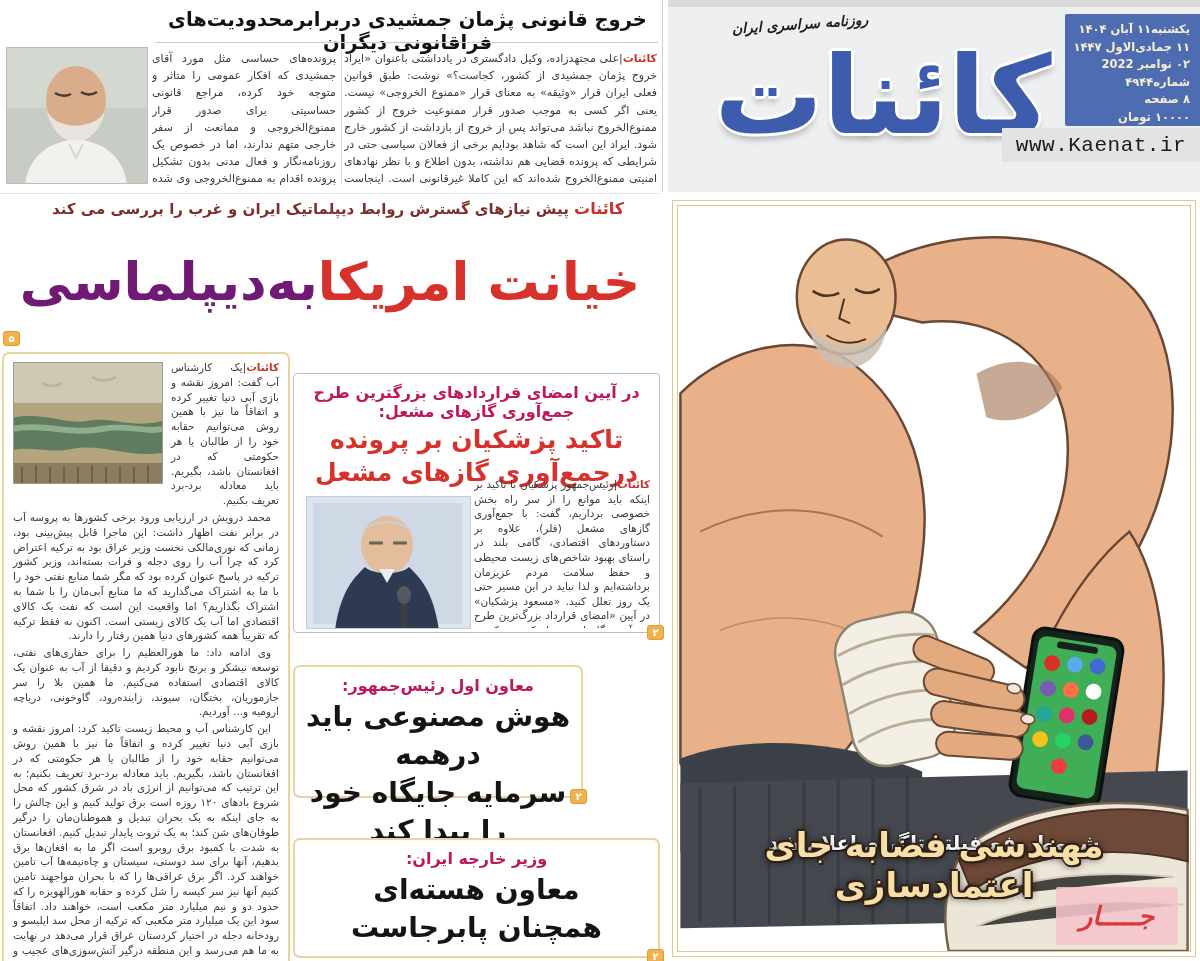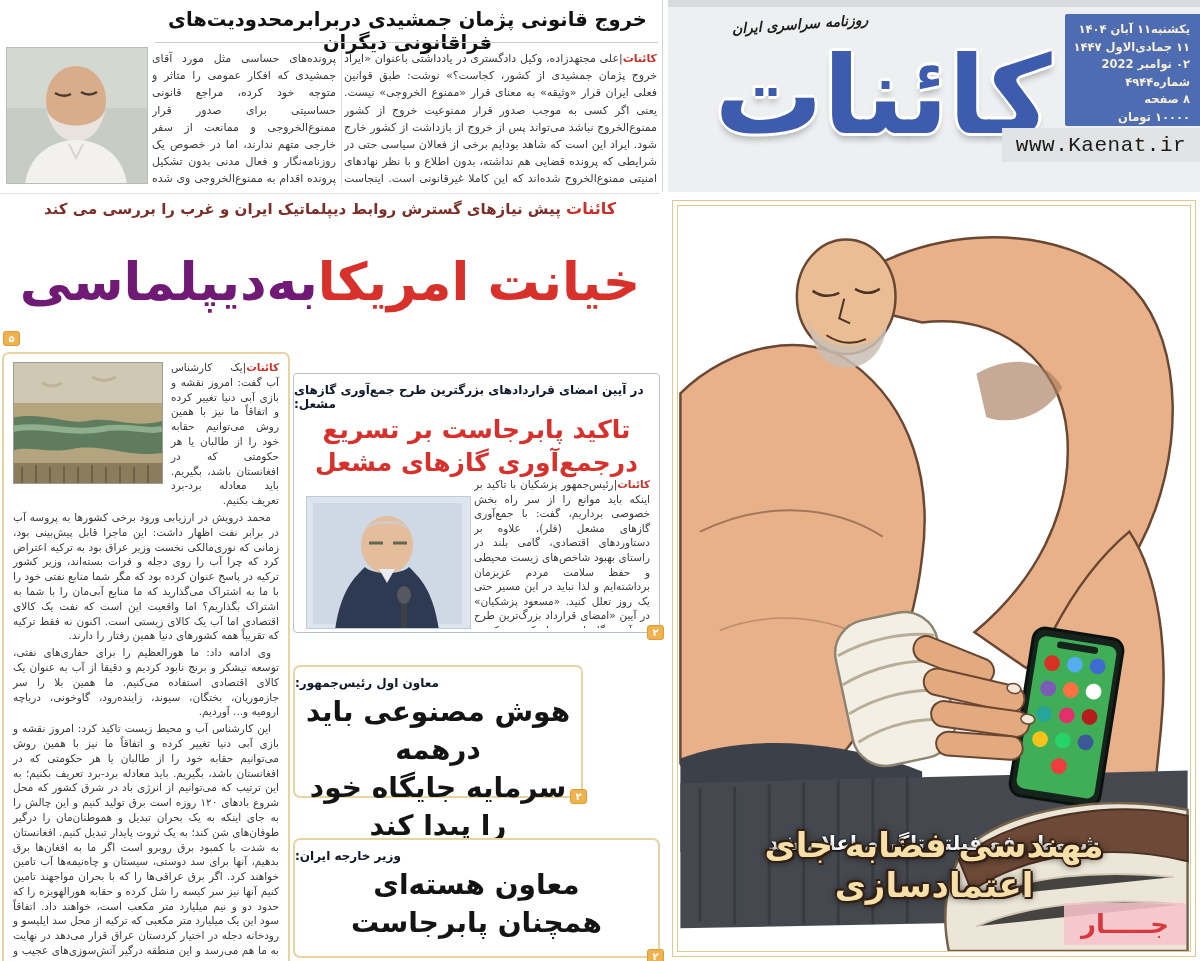--- a/index.html
+++ b/index.html
@@ -24,21 +24,21 @@
   .top-story .hl-rule { position:absolute; right:2px; top:42px; width:503px; height:1px; background:#c9ccd0; }
   .ts-photo { position:absolute; left:6px; top:47px; width:142px; height:137px; border:1px solid #b9bcb8; overflow:hidden; }
   .ts-colR { position:absolute; right:3px; top:50px; width:313px; height:137px; overflow:hidden; font-size:11px; line-height:17.2px; text-align:justify; color:#3b3b3b; }
   .ts-colL { position:absolute; left:152px; top:50px; width:184px; height:137px; overflow:hidden; font-size:11px; line-height:17.2px; text-align:justify; color:#3b3b3b; }
   .col-sep { position:absolute; left:341px; top:50px; width:1px; height:135px; background:#dcdee0; }
   .v-sep { position:absolute; left:662px; top:0; width:1px; height:192px; background:#cfd2d4; }
   .h-sep { position:absolute; left:0; top:193px; width:660px; height:1px; background:#e2e4e6; }
   .lead-tag { color:#c9302a; font-weight:bold; }
 
   
-  .kicker-line { position:absolute; left:0; top:199px; width:660px; text-align:center; font-size:15px; font-weight:bold; color:#7d2e28; }
+  .kicker-line { position:absolute; left:8px; top:199px; width:660px; text-align:center; font-size:15px; font-weight:bold; color:#7d2e28; }
   .kicker-line .lead-tag { font-size:16px; }
   .main-headline { position:absolute; left:0; top:226px; width:660px; height:112px; display:flex; align-items:center; justify-content:center;
                    font-size:52px; font-weight:bold; letter-spacing:-1px; white-space:nowrap; }
   .main-headline .red { color:#d8312b; }
   .main-headline .black { color:#701a75; }
 
   .badge { position:absolute; width:17px; height:15px; background:#efb24f; border:1px solid #e09c2f; border-radius:3px;
            color:#fff; font-size:10px; font-weight:bold; display:flex; align-items:center; justify-content:center; z-index:5; }
 
   
@@ -47,39 +47,39 @@
   .grayb { border:1px solid #b8c0ca; border-radius:4px; }
 
   .water-box { left:2px; top:352px; width:288px; height:620px; padding:6px 9px; overflow:hidden; }
   .water-box .hl { text-align:center; font-size:17.5px; font-weight:bold; color:#101010; margin-bottom:6px; }
   .water-photo { float:left; width:150px; height:122px; margin:2px 8px 6px 0; border:1px solid #9aa08e; overflow:hidden; }
   .water-body { font-size:10.5px; line-height:14.8px; text-align:justify; color:#3a3a3a; }
   .water-body p { margin-bottom:2px; text-indent:8px; }
   .water-body p.first { text-indent:0; }
 
   .gas-box { left:293px; top:373px; width:367px; height:260px; }
-  .box-kicker { text-align:left; font-size:12px; color:#0f172a; font-weight:bold; padding-top:9px; }
+  .box-kicker { text-align:center; font-size:16px; color:#be185d; font-weight:bold; padding-top:9px; }
   .gas-hl { text-align:center; font-size:25px; line-height:33px; font-weight:bold; color:#d8312b; margin-top:2px; }
   .gas-photo { position:absolute; left:12px; top:122px; width:165px; height:133px; background:#dde3ec; border:1px solid #c2cbd9; overflow:hidden; }
   .gas-body { position:absolute; right:9px; top:103px; width:176px; height:151px; overflow:hidden; font-size:10.5px; line-height:14.6px; text-align:justify; color:#3a3a3a; }
 
   .ai-box { left:293px; top:665px; width:290px; height:133px; }
   .big-hl { text-align:center; font-size:28px; line-height:38px; font-weight:bold; color:#141414; margin-top:3px; }
 
   .nuke-box { left:293px; top:838px; width:367px; height:120px; }
 
   
   .cartoon-frame { position:absolute; left:672px; top:200px; width:524px; height:757px; border:1px solid #e2c88f; padding:4px; background:#fff; }
   .cartoon-inner { position:relative; width:100%; height:100%; border:1px solid #e2c88f; overflow:hidden; background:#fff; }
   .cap-small { position:absolute; left:0; bottom:96px; width:100%; text-align:center; font-size:20px; font-weight:bold; color:#fff;
                text-shadow:0 0 3px #000, 0 1px 2px #000; z-index:4; }
   .cap-big { position:absolute; left:0; bottom:46px; width:100%; text-align:center; font-size:34px; font-weight:bold; color:#f6dfa8; z-index:4;
              text-shadow:-2px 0 #33201280, 2px 0 #332012, 0 2px #332012, 0 -2px #332012, -2px -2px #332012, 2px 2px #332012, 0 0 8px #000; }
-  .watermark { position:absolute; right:4px; bottom:6px; width:122px; height:42px; background:rgba(246,196,203,.88);
-               display:flex; align-items:center; justify-content:center; z-index:6; border-radius:2px; }
+  .watermark { position:absolute; right:12px; bottom:6px; width:122px; height:58px; background:rgba(246,196,203,.88);
+               display:flex; align-items:center; justify-content:center; z-index:6; border-radius:2px;font-style:italic; }
   .watermark span { font-size:26px; font-weight:bold; color:#d63a3f; letter-spacing:-1px; }
 </style>
 </head>
 <body>
 
 <div class="page">
 
   <header class="masthead">
     <div class="masthead-topstrip"></div>
     <div class="tagline">روزنامه سراسری ایران</div>
@@ -144,21 +144,21 @@
       <p>محمد درویش در ارزیابی ورود برخی کشورها به پروسه آب در برابر نفت اظهار داشت: این ماجرا قابل پیش‌بینی بود، زمانی که نوری‌مالکی نخست وزیر عراق بود به ترکیه اعتراض کرد که چرا آب را روی دجله و فرات بسته‌اند، وزیر کشور ترکیه در پاسخ عنوان کرده بود که مگر شما منابع نفتی خود را با ما به اشتراک می‌گذارید که ما منابع آبی‌مان را با شما به اشتراک بگذاریم؟ اما واقعیت این است که نفت یک کالای اقتصادی اما آب یک کالای زیستی است. اکنون نه فقط ترکیه که تقریباً همه کشورهای دنیا همین رفتار را دارند.</p>
       <p>وی ادامه داد: ما هورالعظیم را برای حفاری‌های نفتی، توسعه نیشکر و برنج نابود کردیم و دقیقا از آب به عنوان یک کالای اقتصادی استفاده می‌کنیم. ما همین بلا را سر جازموریان، بختگان، سیوند، زاینده‌رود، گاوخونی، دریاچه ارومیه و... آوردیم.</p>
       <p>این کارشناس آب و محیط زیست تاکید کرد: امروز نقشه و بازی آبی دنیا تغییر کرده و اتفاقاً ما نیز با همین روش می‌توانیم حقابه خود را از طالبان یا هر حکومتی که در افغانستان باشد، بگیریم. باید معادله برد-برد تعریف بکنیم؛ به این ترتیب که می‌توانیم از انرژی باد در شرق کشور که محل شروع بادهای ۱۲۰ روزه است برق تولید کنیم و این چالش را به جای اینکه به یک بحران تبدیل و هموطنان‌مان را درگیر طوفان‌های شن کند؛ به یک ثروت پایدار تبدیل کنیم. افغانستان به شدت با کمبود برق روبرو است اگر ما به افغان‌ها برق بدهیم، آنها برای سد دوستی، سیستان و چاه‌نیمه‌ها آب تامین خواهند کرد. اگر برق عراقی‌ها را که با بحران مواجهند تامین کنیم آنها نیز سر کیسه را شل کرده و حقابه هورالهویزه را که حدود دو و نیم میلیارد متر مکعب است، خواهند داد. اتفاقاً سود این یک میلیارد متر مکعبی که ترکیه از محل سد ایلیسو و رودخانه دجله در اختیار کردستان عراق قرار می‌دهد در نهایت به ما هم می‌رسد و این منطقه درگیر آتش‌سوزی‌های عجیب و غریب نخواهد بود.</p>
 
     </div>
   </section>
 
   <section class="boxed grayb gas-box">
     <div class="box-kicker">در آیین امضای قراردادهای بزرگترین طرح جمع‌آوری گازهای مشعل:</div>
     <div class="gas-hl">
-      <div>تاکید پابرجاست بر تسریع</div>
+      <div>تاکید پزشکیان بر پرونده</div>
       <div>درجمع‌آوری گازهای مشعل</div>
     </div>
     <div class="gas-photo">
       <svg width="165" height="133" viewBox="0 0 165 133">
         <rect width="165" height="133" fill="#dfe5ee"></rect>
         <rect x="8" y="6" width="149" height="121" fill="#cfd9e6"></rect>
         <ellipse cx="82" cy="48" rx="26" ry="29" fill="#e3bd9c"></ellipse>
         <path d="M56,40 C58,22 106,22 108,40 C104,28 96,24 82,24 C68,24 60,28 56,40 Z" fill="#cfcdc8"></path>
         <path d="M64,46 h14 M88,46 h14" stroke="#665" stroke-width="3"></path>
         <path d="M60,70 C50,80 36,92 30,133 L134,133 C128,92 114,80 104,70 C96,78 68,78 60,70 Z" fill="#2e3a52"></path>

